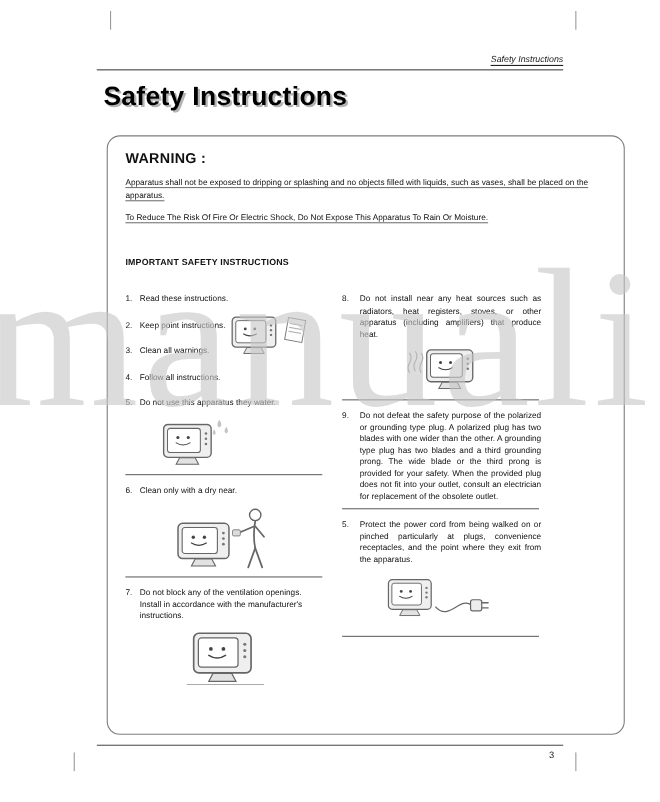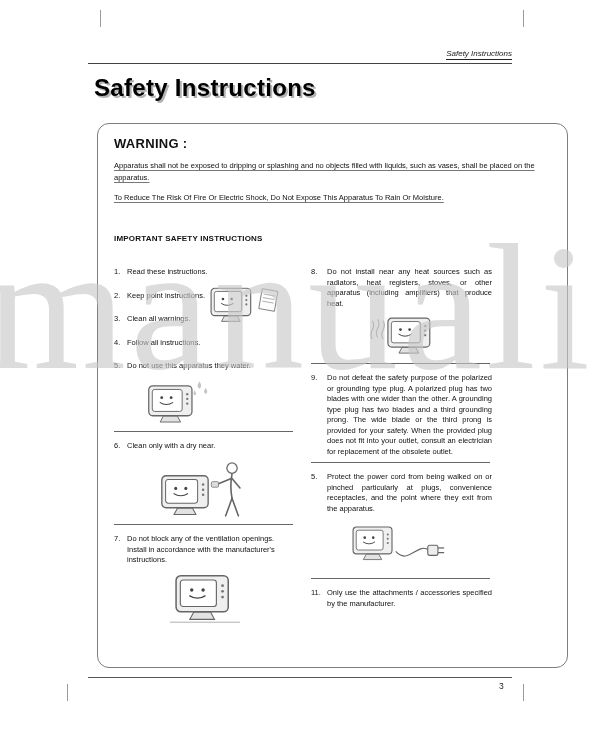--- a/index.html
+++ b/index.html
@@ -237,24 +237,20 @@
           <svg width="100" height="54" viewBox="0 0 128 62">
             <use href="#tv-sym" xlink:href="#tv-sym" x="0" y="5" width="58" height="46"></use>
             <path d="M56 38 C72 56 84 26 98 36" fill="none" stroke="#666" stroke-width="1.5"></path>
             <rect x="97" y="30" width="13" height="13" rx="2.5" fill="#ededed" stroke="#666" stroke-width="1.4"></rect>
             <line x1="110" y1="33.5" x2="118" y2="33.5" stroke="#666" stroke-width="1.6"></line>
             <line x1="110" y1="39.5" x2="118" y2="39.5" stroke="#666" stroke-width="1.6"></line>
           </svg>
         </div>
         <div class="sep"></div>
 
-        <div class="item">
-          <span class="num">11.</span>
-          <span class="txt">Only use the attachments / accessories specified by the manufacturer.</span>
-        </div>
       </div>
 
     </div>
   </div>
 
   <div class="rule rule-bottom"></div>
   <div class="page-num">3</div>
 
   <div class="watermark">manuali</div>
 </div>

